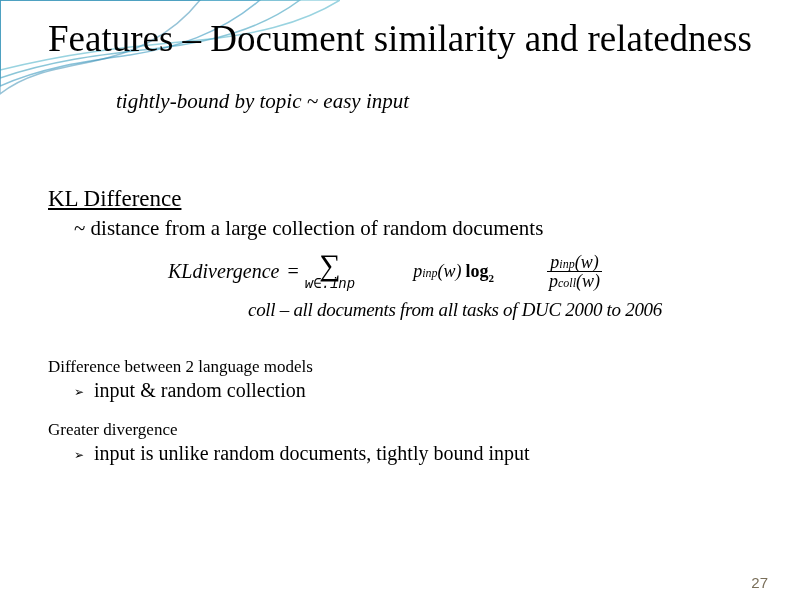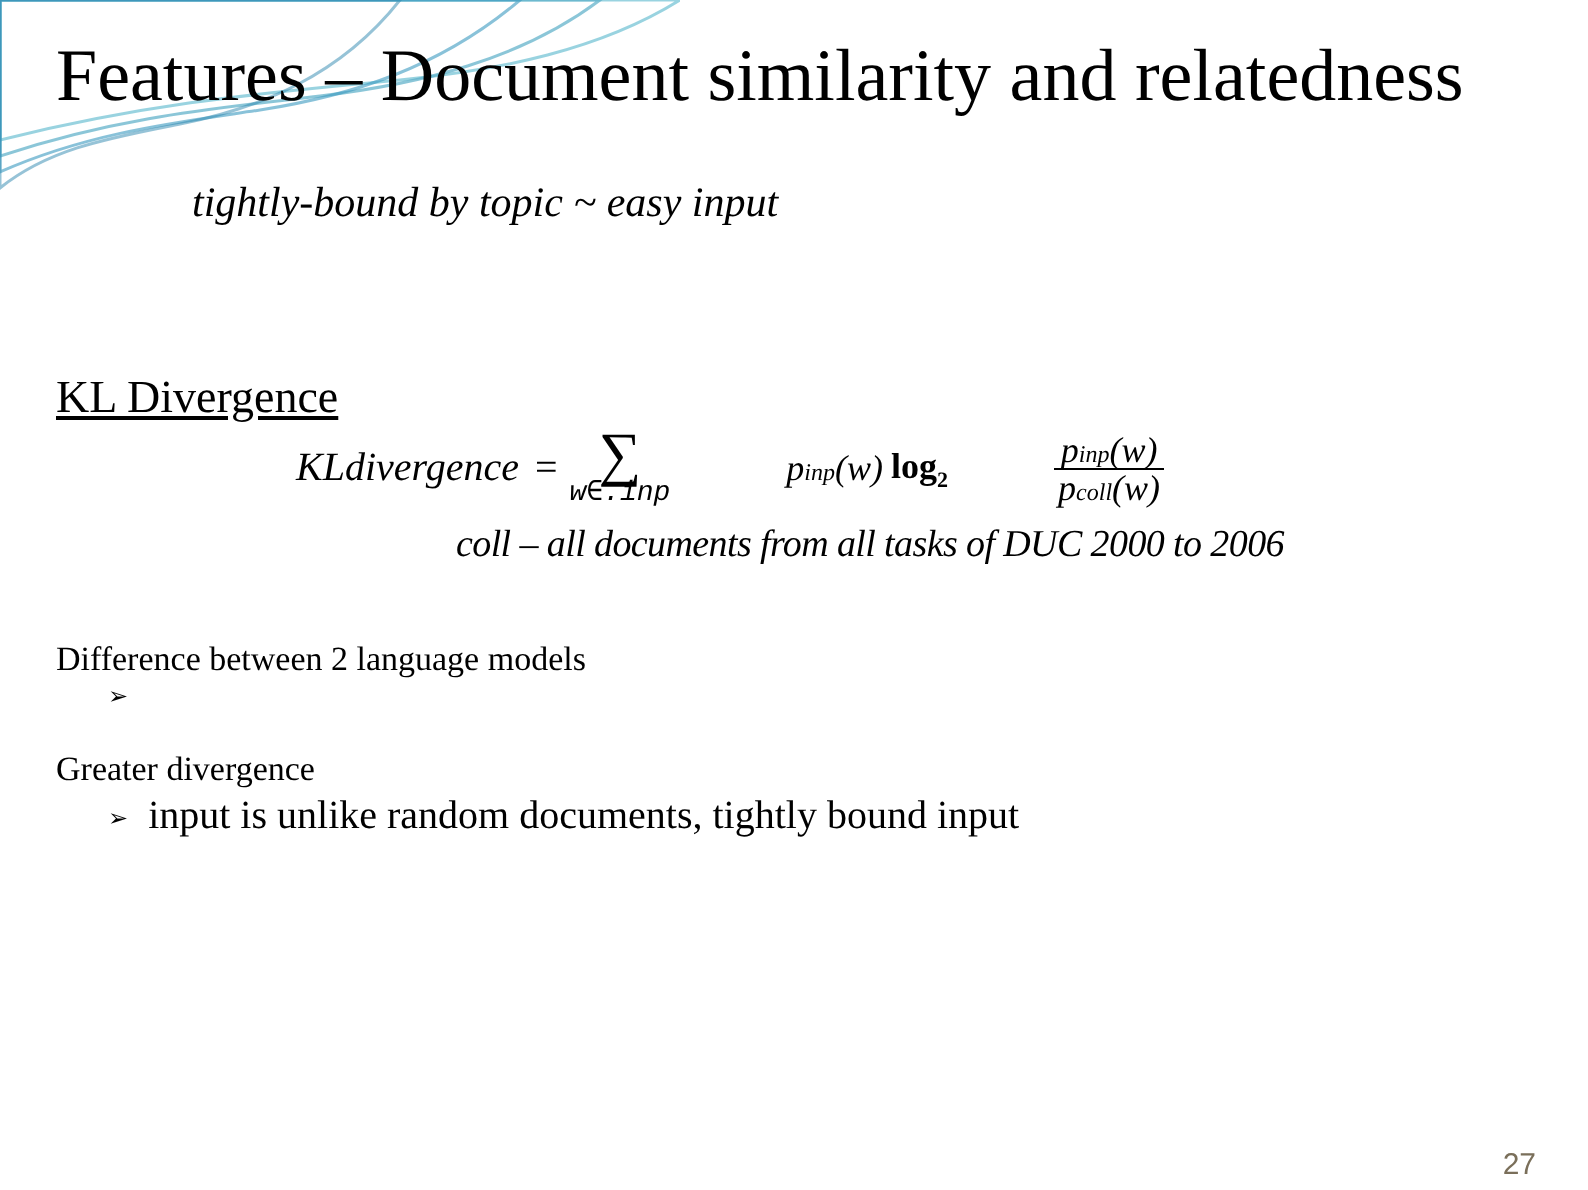--- a/index.html
+++ b/index.html
@@ -16,21 +16,21 @@
     left: 0;
     width: 340px;
     height: 140px;
     z-index: 0;
     pointer-events: none;
   }
   .slide {
     position: relative;
     width: 100%;
     height: 100%;
-    padding: 18px 40px 20px 28px;
+    padding: 18px 40px 20px 48px;
     z-index: 1;
   }
   .title {
     font-size: 37px;
     font-weight: 400;
     color: #000;
     line-height: 1.15;
     margin-bottom: 28px;
   }
   .subtitle {
@@ -144,21 +144,22 @@
   <path d="M0,0 L260,0 C220,34 175,48 130,55 C90,61 45,66 0,86 Z" fill="none" stroke="#3a9ac0" stroke-width="1.5" opacity="0.6"></path>
   <path d="M0,0 L200,0 C170,38 130,54 90,62 C55,69 25,74 0,94 Z" fill="none" stroke="#2e88b0" stroke-width="1.5" opacity="0.5"></path>
 </svg>
 
 <div class="slide">
 
   <h1 class="title">Features – Document similarity and relatedness</h1>
 
   <div class="subtitle">tightly-bound by topic ~ easy input</div>
 
-  <div class="section-head">KL Divergence</div>
+  <div class="section-head">KL Difference</div>
+  <div class="indent-1">~ distance from a large collection of random documents</div>
 
   <div class="formula-block">
     <span class="formula-label">KLdivergence</span>
     <span class="formula-eq">=</span>
     <span class="sum-block">
       <span class="sigma">∑</span>
       <span class="sub">w∈.inp</span>
     </span>
     <span class="term-p">
       <span>p</span><span class="ssub">inp</span><span>(w)</span>
@@ -174,20 +175,21 @@
         <span>p</span><span class="ssub">coll</span><span>(w)</span>
       </span>
     </span>
   </div>
 
   <div class="coll-note">coll – all documents from all tasks of DUC 2000 to 2006</div>
 
   <div class="body-text">Difference between 2 language models</div>
   <div class="bullet-row">
     <span class="bullet-icon">➢</span>
+    <span>input &amp; random collection</span>
   </div>
 
   <div class="body-text">Greater divergence</div>
   <div class="bullet-row">
     <span class="bullet-icon">➢</span>
     <span>input is unlike random documents, tightly bound input</span>
   </div>
 
   <div class="page-num">27</div>
 </div>

